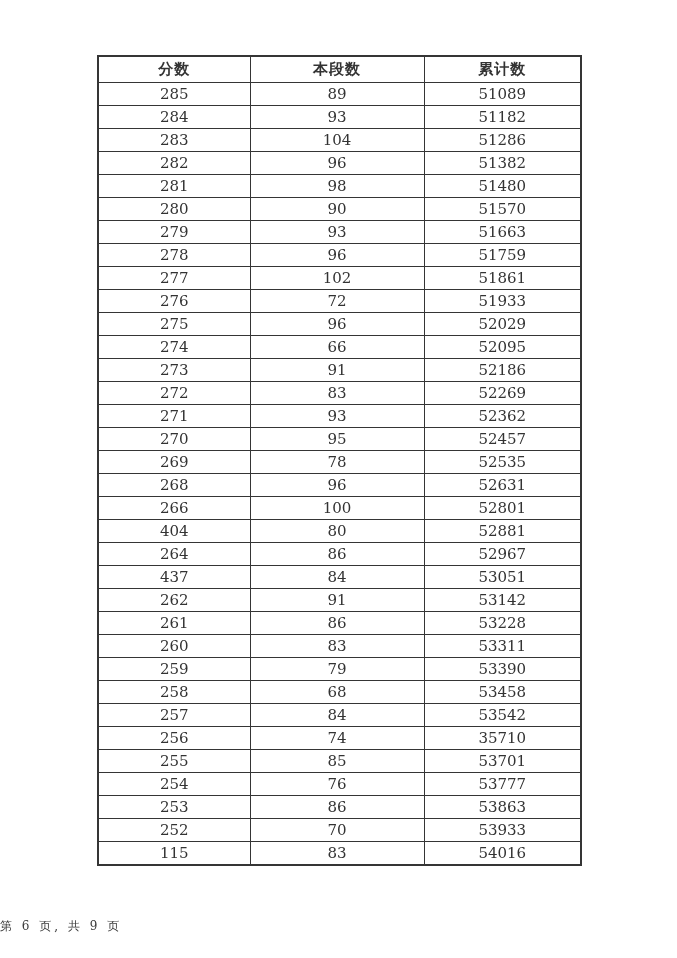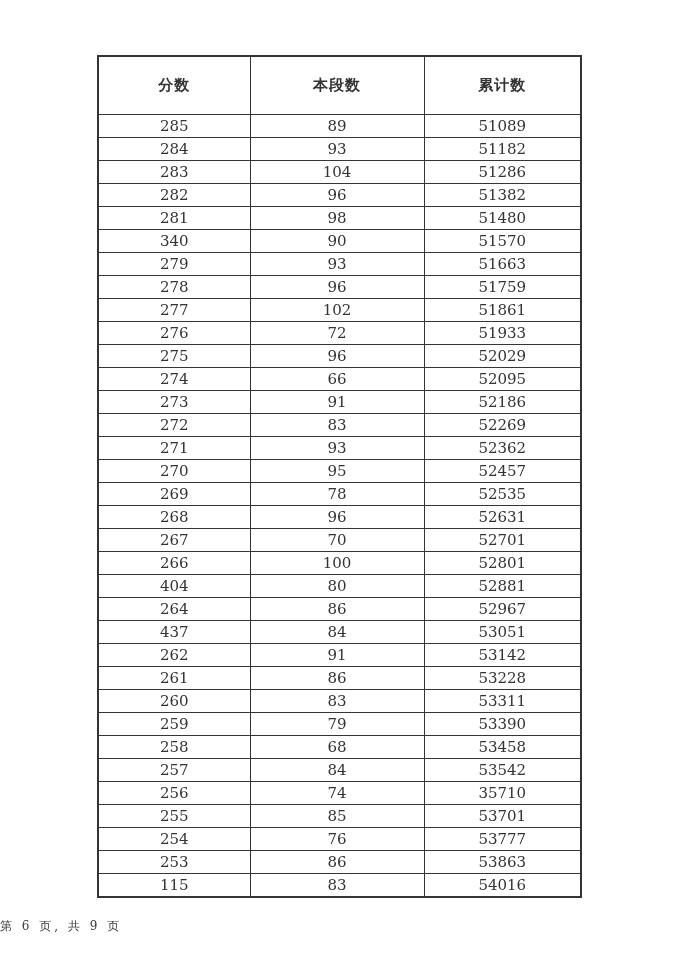--- a/index.html
+++ b/index.html
@@ -29,21 +29,21 @@
   table.score-table th {
     border: 1px solid #353535;
     height: 25px;
     text-align: center;
     vertical-align: middle;
     font-family: "DejaVu Sans", "Liberation Sans", sans-serif;
     font-weight: bold;
     font-size: 15px;
     color: #333333;
     letter-spacing: 1px;
-    padding: 16px;
+    padding: 0;
   }
   table.score-table td {
     border: 1px solid #353535;
     height: 22px;
     text-align: center;
     vertical-align: middle;
     font-family: "DejaVu Serif", "Liberation Serif", serif;
     font-size: 15px;
     color: #333333;
     padding: 0;
@@ -96,21 +96,21 @@
           <td>282</td>
           <td>96</td>
           <td>51382</td>
         </tr>
         <tr>
           <td>281</td>
           <td>98</td>
           <td>51480</td>
         </tr>
         <tr>
-          <td>340</td>
+          <td>280</td>
           <td>90</td>
           <td>51570</td>
         </tr>
         <tr>
           <td>279</td>
           <td>93</td>
           <td>51663</td>
         </tr>
         <tr>
           <td>278</td>
@@ -161,25 +161,20 @@
           <td>269</td>
           <td>78</td>
           <td>52535</td>
         </tr>
         <tr>
           <td>268</td>
           <td>96</td>
           <td>52631</td>
         </tr>
         <tr>
-          <td>267</td>
-          <td>70</td>
-          <td>52701</td>
-        </tr>
-        <tr>
           <td>266</td>
           <td>100</td>
           <td>52801</td>
         </tr>
         <tr>
           <td>404</td>
           <td>80</td>
           <td>52881</td>
         </tr>
         <tr>
@@ -234,20 +229,25 @@
         </tr>
         <tr>
           <td>254</td>
           <td>76</td>
           <td>53777</td>
         </tr>
         <tr>
           <td>253</td>
           <td>86</td>
           <td>53863</td>
+        </tr>
+        <tr>
+          <td>252</td>
+          <td>70</td>
+          <td>53933</td>
         </tr>
         <tr>
           <td>115</td>
           <td>83</td>
           <td>54016</td>
         </tr>
       </tbody>
   </table>
   <div class="footer">第 6 页, 共 9 页</div>
 </div>

